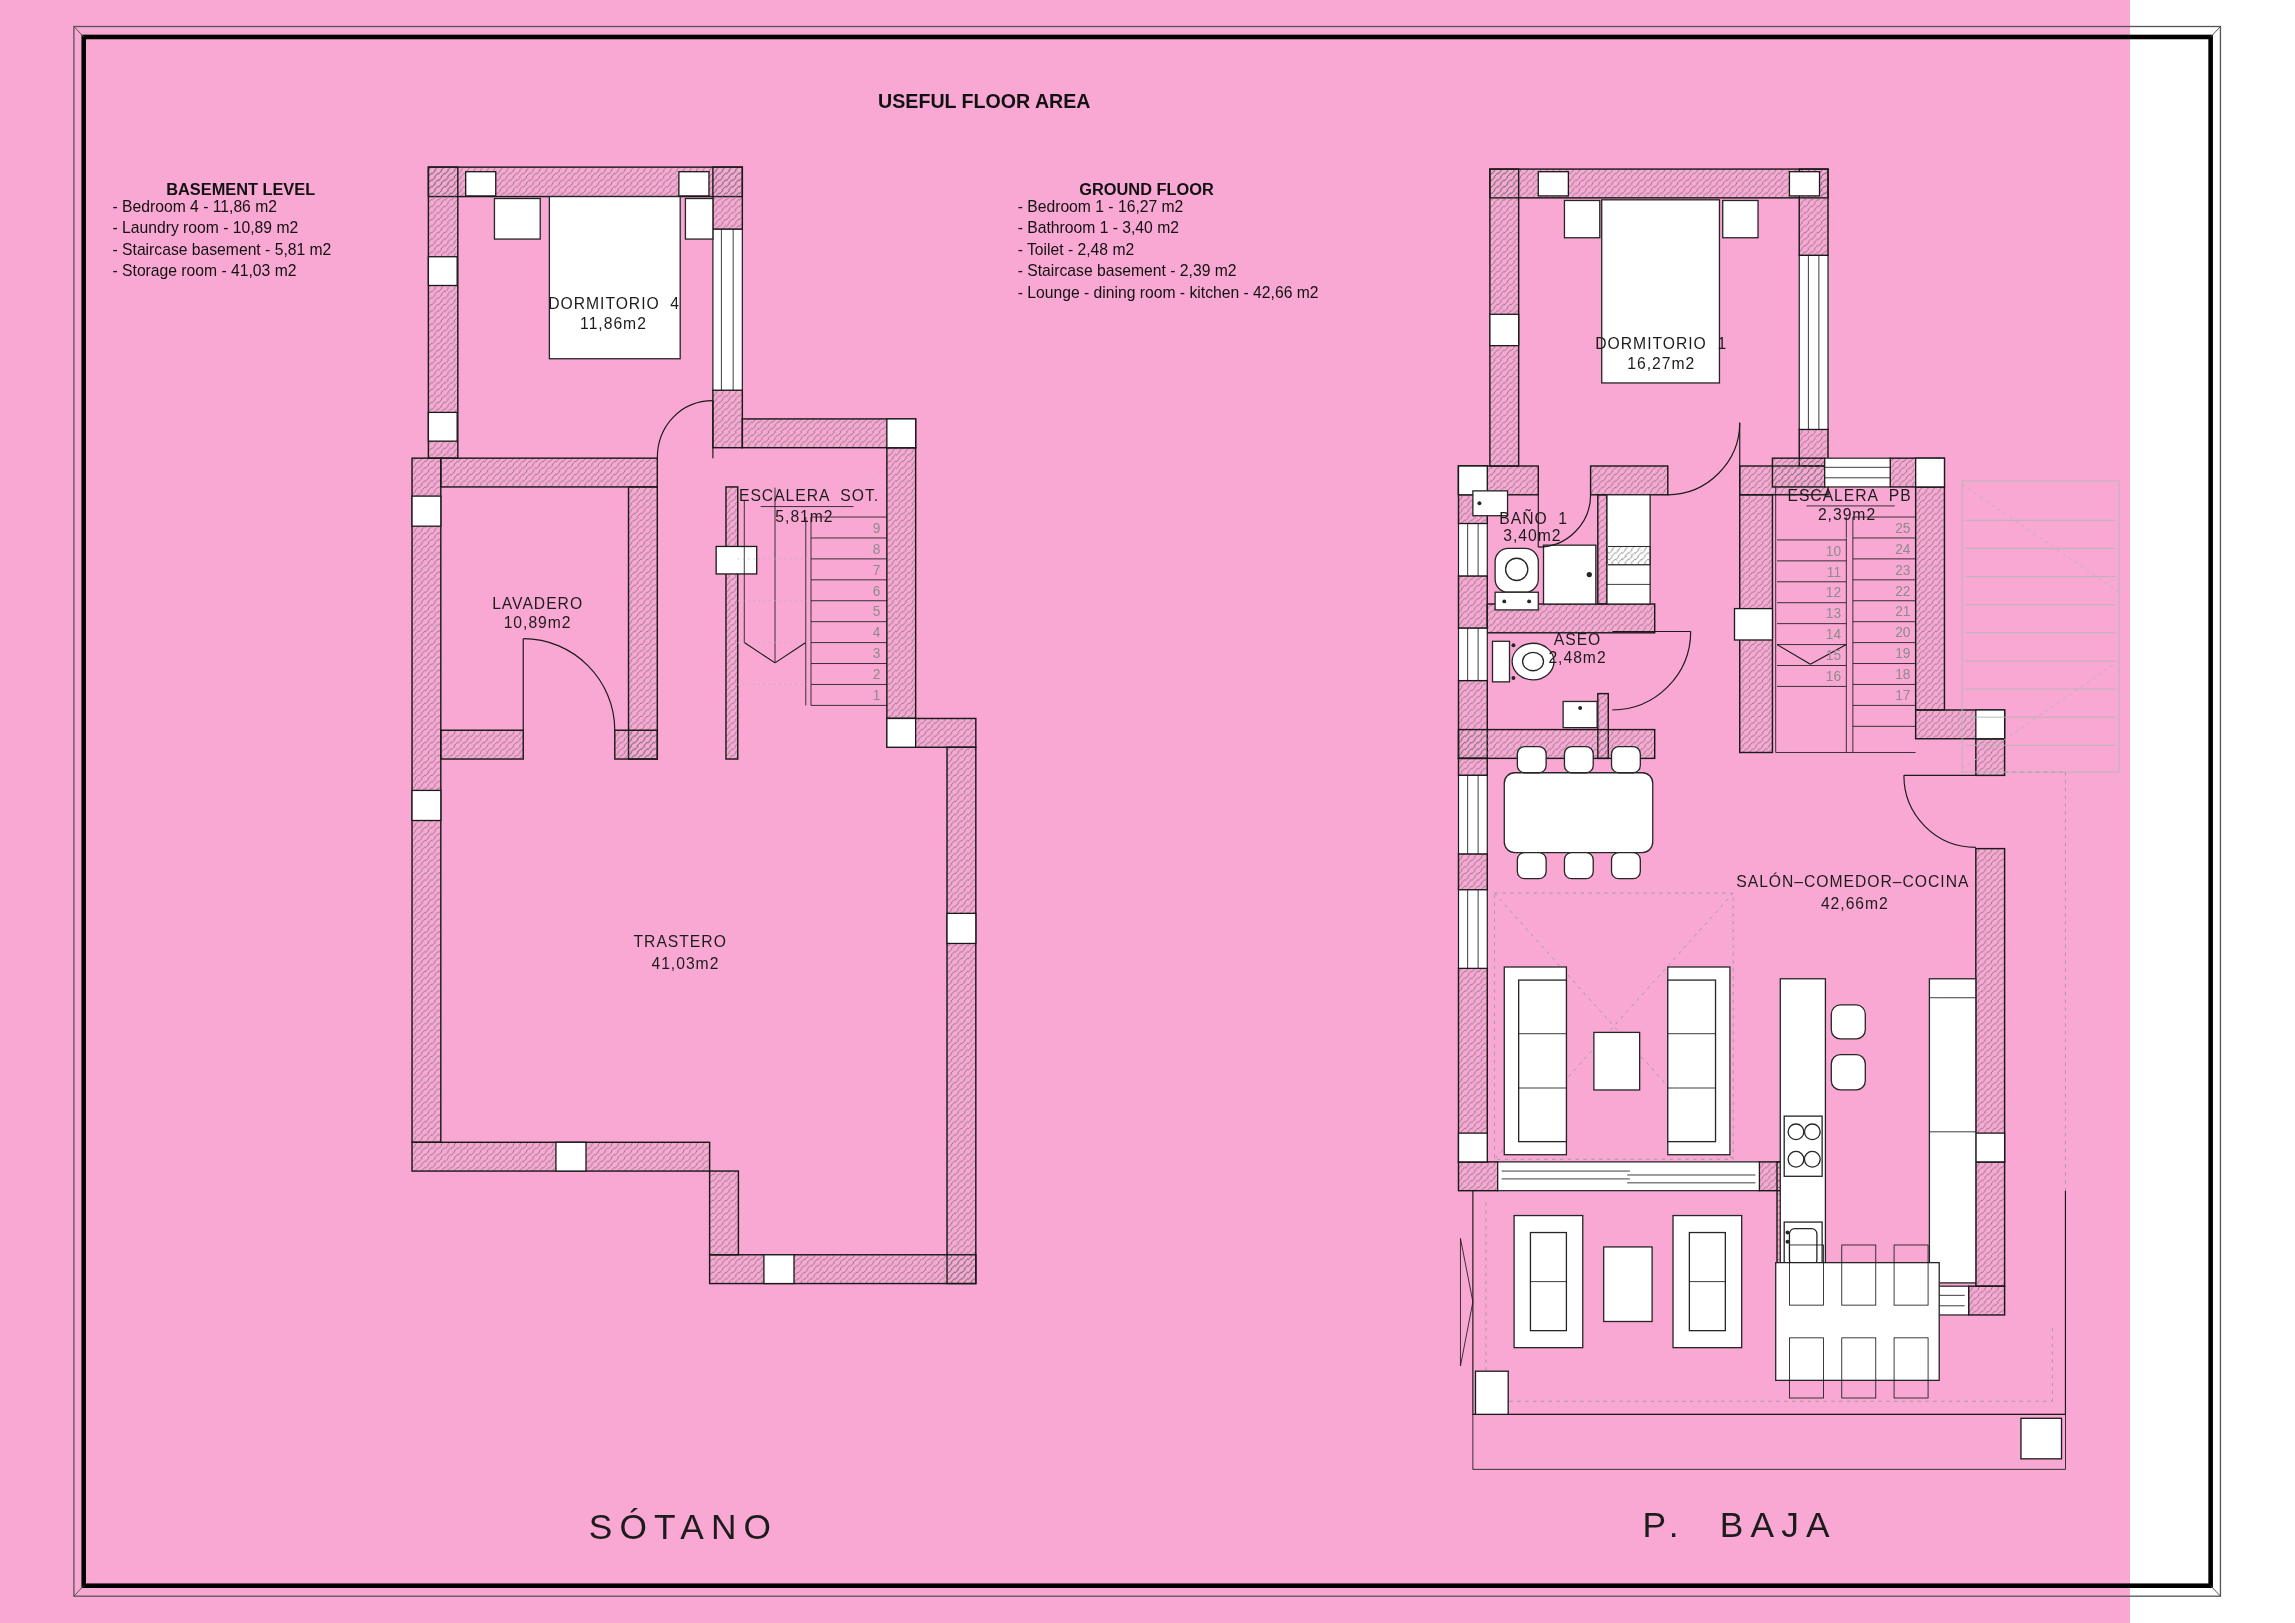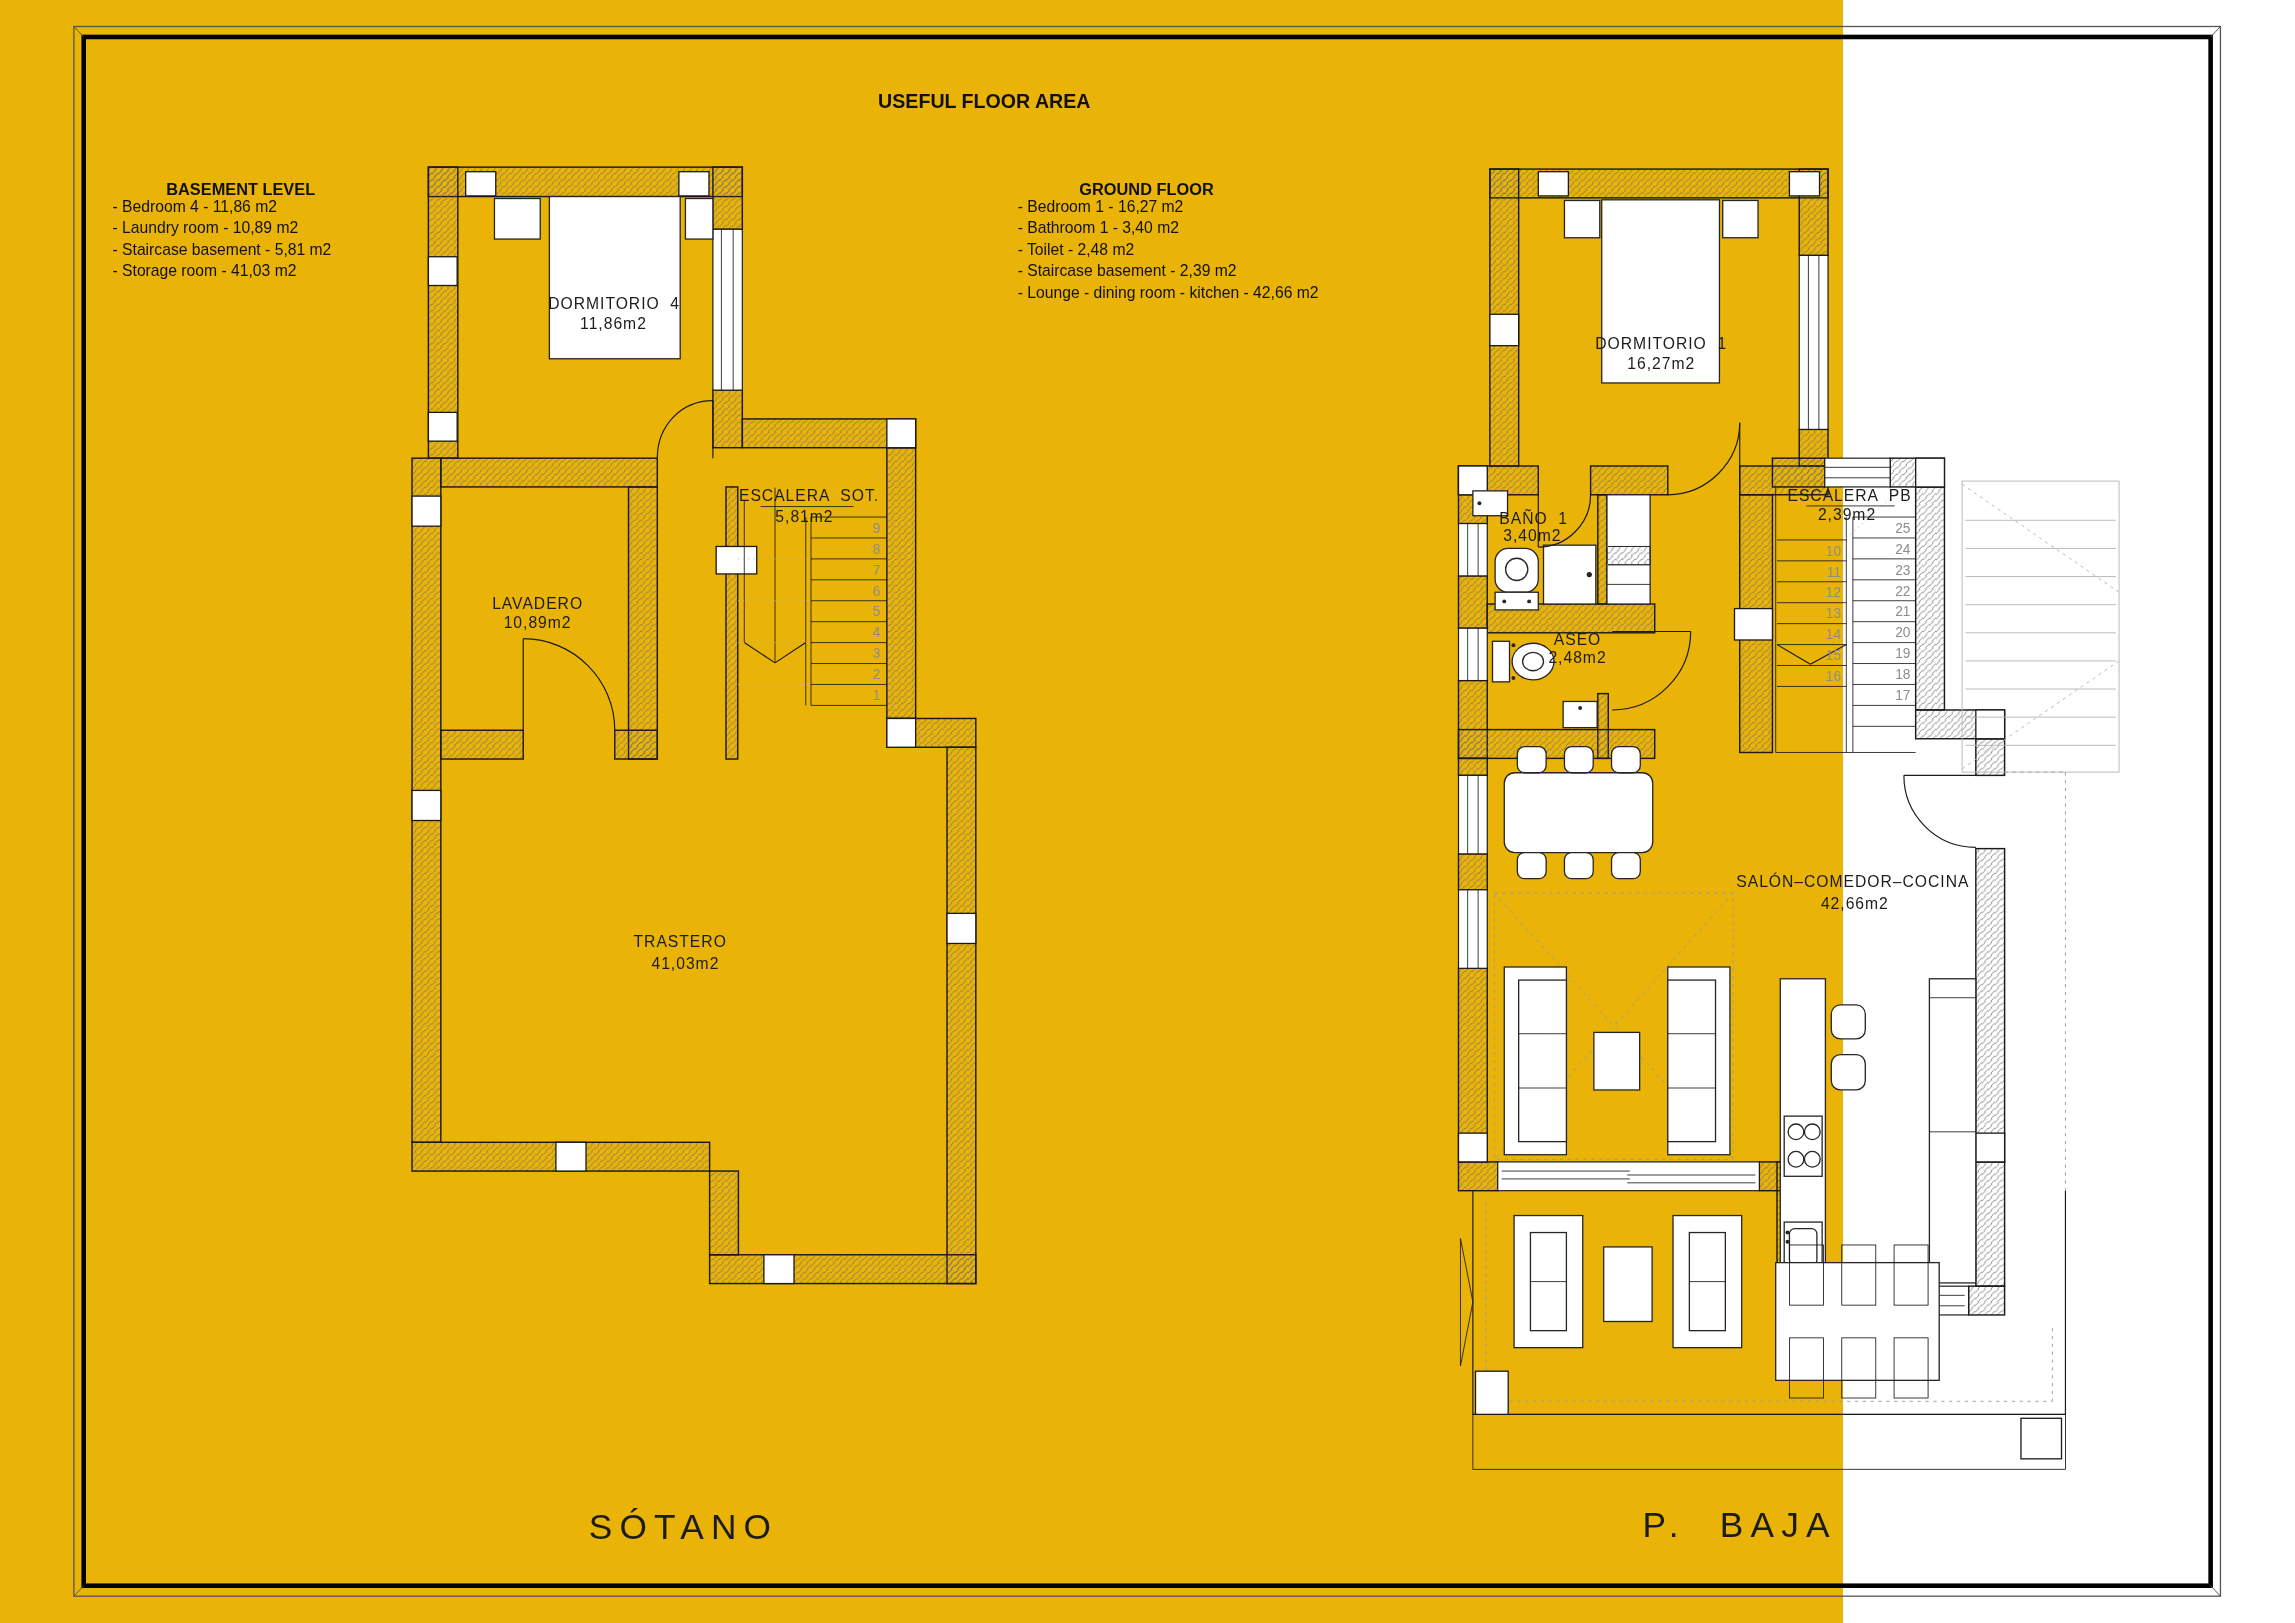--- a/index.html
+++ b/index.html
@@ -1,16 +1,16 @@
 <!DOCTYPE html>
 <html style="font-size:10.5px"><head>
 <meta charset="utf-8">
 <style>
   html,body{margin:0;padding:0;background:#fff;}
-  #stage{width:1843px;height:1624px;position:relative;background:#eab308;}
+  #stage{width:2130px;height:1624px;position:relative;background:#f9a8d4;}
   svg{display:block;}
   svg text{white-space:pre;}
   .wall{fill:url(#hatch);stroke:#1a1a1a;stroke-width:2.2;}
   .pil{fill:#fff;stroke:#1a1a1a;stroke-width:2;}
   .win{fill:#fff;stroke:#1a1a1a;stroke-width:1.8;}
   .ln{stroke:#1a1a1a;stroke-width:1.8;fill:none;}
   .thin{stroke:#1a1a1a;stroke-width:1.3;fill:none;}
   .furn{fill:#fff;stroke:#262626;stroke-width:2;}
   .dash{stroke:#9a9a9a;stroke-width:1.4;fill:none;stroke-dasharray:5 7;}
   .dot{stroke:#b3b3b3;stroke-width:1.3;fill:none;stroke-dasharray:2 6;}

